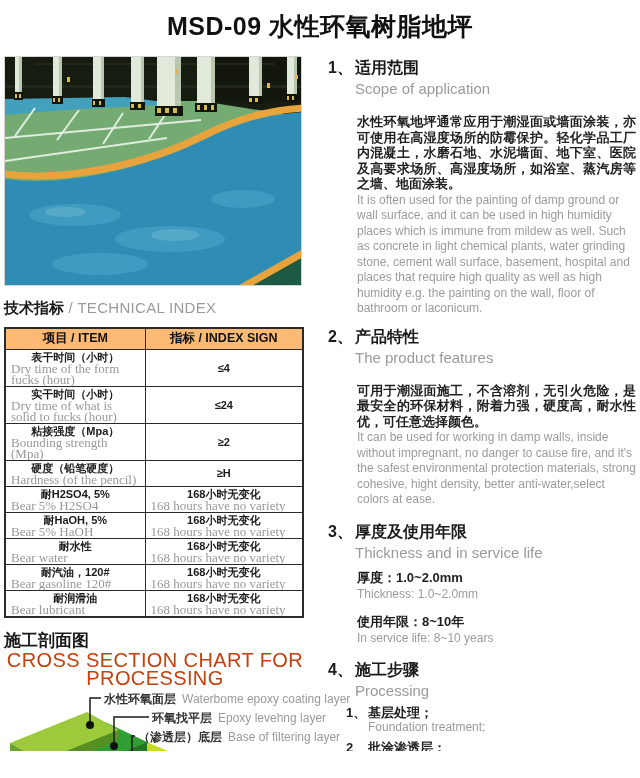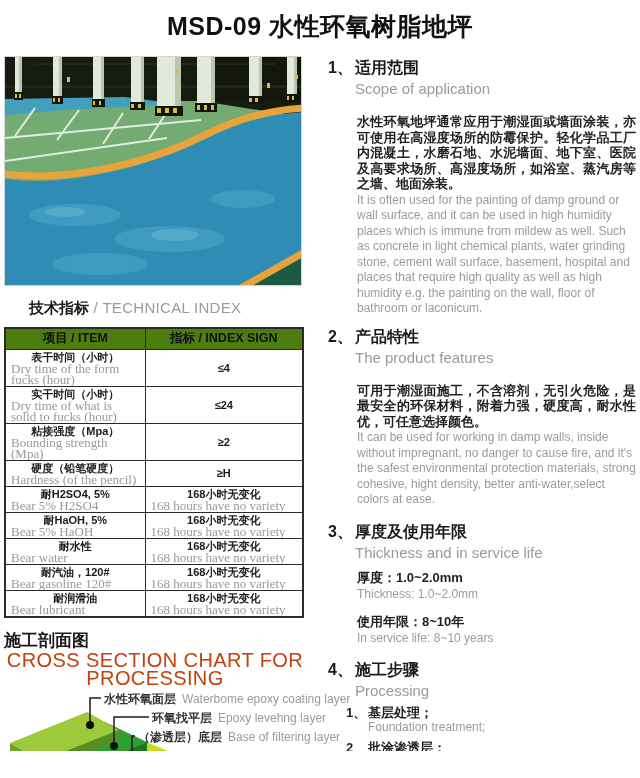--- a/index.html
+++ b/index.html
@@ -13,24 +13,24 @@
     color:#111; letter-spacing:0.5px;
   }
   .left-col { position:absolute; left:4px; top:56px; width:302px; }
   .right-col { position:absolute; left:328px; top:58px; width:308px; }
 
   
   .photo-frame { width:298px; height:230px; border:1px solid #d4d4d4; overflow:hidden; }
 
   
   .tech-heading { margin-top:12px; line-height:19px; }
-  .h-zh { font-size:15px; font-weight:bold; color:#1a1a1a;margin-left:25px; }
+  .h-zh { font-size:15px; font-weight:bold; color:#1a1a1a; }
   .h-en { font-size:15px; color:#9a9a9a; letter-spacing:0.3px; }
   .spec-table { margin-top:10px; width:300px; border-collapse:collapse; border:2px solid #2a2a2a; table-layout:fixed; }
-  .spec-table th { background:#4d7c0f; border:1px solid #2a2a2a; font-size:12.5px; font-weight:bold; color:#111; height:21px; text-align:center; }
+  .spec-table th { background:#fdba74; border:1px solid #2a2a2a; font-size:12.5px; font-weight:bold; color:#111; height:21px; text-align:center; }
   .spec-table td { border:1px solid #2a2a2a; padding:1px 5px; vertical-align:middle; height:24px; overflow:hidden; }
   .c-zh { font-size:11px; font-weight:bold; color:#1a1a1a; line-height:12px;text-align:center; }
   .c-en { font-size:13px; color:#999; line-height:11px;font-family:Liberation Serif, serif; }
   .c-en:empty { display:none; }
 
   
   .cross-heading { margin-top:13px; }
   .ch-zh { font-size:17px; font-weight:bold; color:#1a1a1a; line-height:20px; }
   .ch-en { font-size:20px; color:#c2410c; line-height:18px; letter-spacing:0.4px;text-align:center; }
   .diagram { position:relative; width:352px; height:128px; margin-top:4px; }

